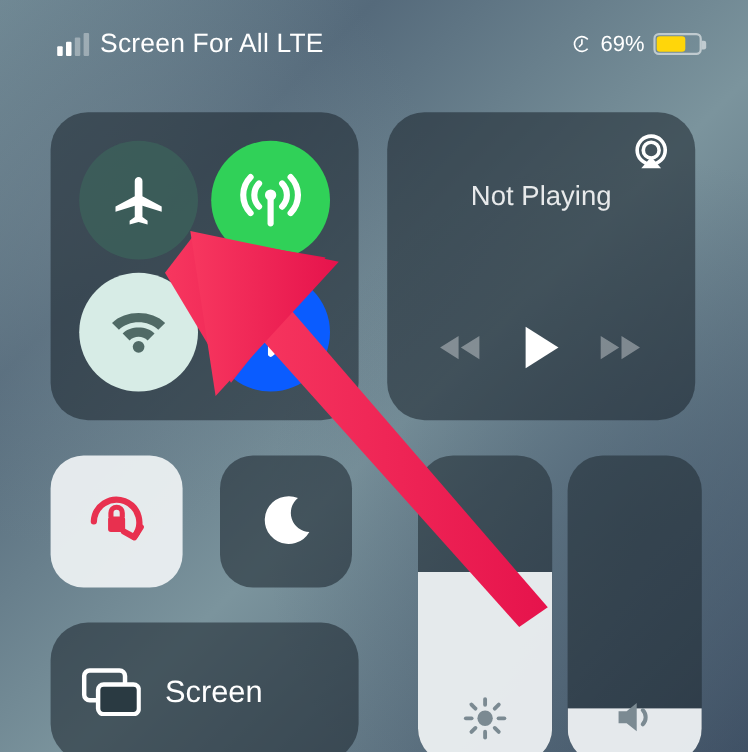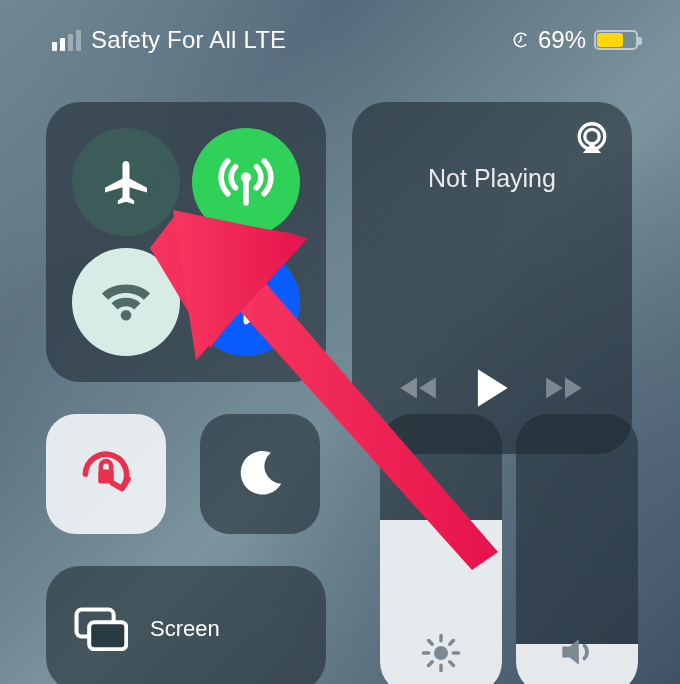--- a/index.html
+++ b/index.html
@@ -17,41 +17,41 @@
   .sig{display:flex;align-items:flex-end;gap:3px;margin-right:10px;}
   .sig i{display:block;width:5px;background:#fff;border-radius:1px;}
   .sig i.dim{background:rgba(255,255,255,.35);}
   .sig i:nth-child(1){height:9px;}
   .sig i:nth-child(2){height:13px;}
   .sig i:nth-child(3){height:17px;}
   .sig i:nth-child(4){height:21px;}
   .carrier{letter-spacing:.2px;}
   .status-right{margin-left:auto;display:flex;align-items:center;gap:8px;}
   .lpm{width:18px;height:18px;}
-  .pct{font-size:24px;}
+  .pct{font-size:20px;}
   .batt{position:relative;width:44px;height:20px;border:2px solid rgba(255,255,255,.55);border-radius:5px;}
   .batt::after{content:"";position:absolute;right:-6px;top:5px;width:4px;height:8px;background:rgba(255,255,255,.55);border-radius:0 2px 2px 0;}
   .batt .fill{position:absolute;left:1px;top:1px;bottom:1px;width:66%;background:#ffd60a;border-radius:3px;}
 
   
   .grid{position:absolute;left:46px;top:102px;width:588px;}
   .card{position:absolute;background:rgba(30,40,48,.58);border-radius:34px;}
   .smallcard{width:120px;height:120px;border-radius:30px;display:flex;align-items:center;justify-content:center;}
 
   
   #conn{left:0;top:0;width:280px;height:280px;}
   .cbtn{position:absolute;width:108px;height:108px;border-radius:54px;display:flex;align-items:center;justify-content:center;}
   .cbtn.ap{left:26px;top:26px;background:rgba(60,95,90,.85);}
   .cbtn.cell{right:26px;top:26px;background:#30d158;}
   .cbtn.wifi{left:26px;bottom:26px;background:#d7ece6;}
   .cbtn.bt{right:26px;bottom:26px;background:#0a5cff;}
   .ico{fill:#fff;}
 
   
-  #media{left:306px;top:0;width:280px;height:352px;}
+  #media{left:306px;top:0;width:280px;height:280px;}
   #media .air{position:absolute;top:18px;right:22px;width:36px;height:36px;}
   #media .title{position:absolute;top:62px;left:0;right:0;text-align:center;font-size:25px;color:rgba(255,255,255,.88);}
   #media .controls{position:absolute;bottom:44px;left:0;right:0;display:flex;justify-content:space-around;align-items:center;padding:0 30px;}
   #media .controls svg{display:block;}
   .faded{opacity:.35;}
 
   
   #lock{left:0;top:312px;background:rgba(236,240,242,.95);}
   #dnd{left:154px;top:312px;}
 
@@ -59,37 +59,37 @@
   .slider{position:absolute;top:312px;width:122px;height:280px;border-radius:32px;background:rgba(30,40,48,.55);overflow:hidden;}
   #bright{left:334px;}
   #vol{left:470px;}
   .slider .fill{position:absolute;left:0;right:0;bottom:0;background:rgba(236,240,242,.96);}
   #bright .fill{height:62%;}
   #vol .fill{height:18%;}
   .slider .sicon{position:absolute;left:50%;bottom:20px;transform:translateX(-50%);}
 
   
   #mirror{left:0;top:464px;width:280px;height:126px;display:flex;align-items:center;padding:0 28px;gap:22px;}
-  #mirror .lbl{font-size:22px;line-height:1.15;}
+  #mirror .lbl{font-size:28px;line-height:1.15;}
 
   
   .arrow-ov{position:absolute;left:0;top:0;pointer-events:none;}
 
 </style>
 </head>
 <body>
 
 <div class="status">
   <div class="sig">
     <i></i>
       <i></i>
       <i class="dim"></i>
       <i class="dim"></i>
   </div>
-  <span class="carrier">Safety For All LTE</span>
+  <span class="carrier">Screen For All LTE</span>
   <div class="status-right">
     <svg class="lpm" viewBox="0 0 24 24">
       <circle cx="12" cy="12" r="9" fill="none" stroke="#fff" stroke-width="2" stroke-dasharray="44 12" transform="rotate(40 12 12)"></circle>
       <path d="M12 7 L12 12 L9 15" fill="none" stroke="#fff" stroke-width="2" stroke-linecap="round"></path>
     </svg>
     <span class="pct">69%</span>
     <div class="batt">
         <div class="fill"></div>
       </div>
   </div>

